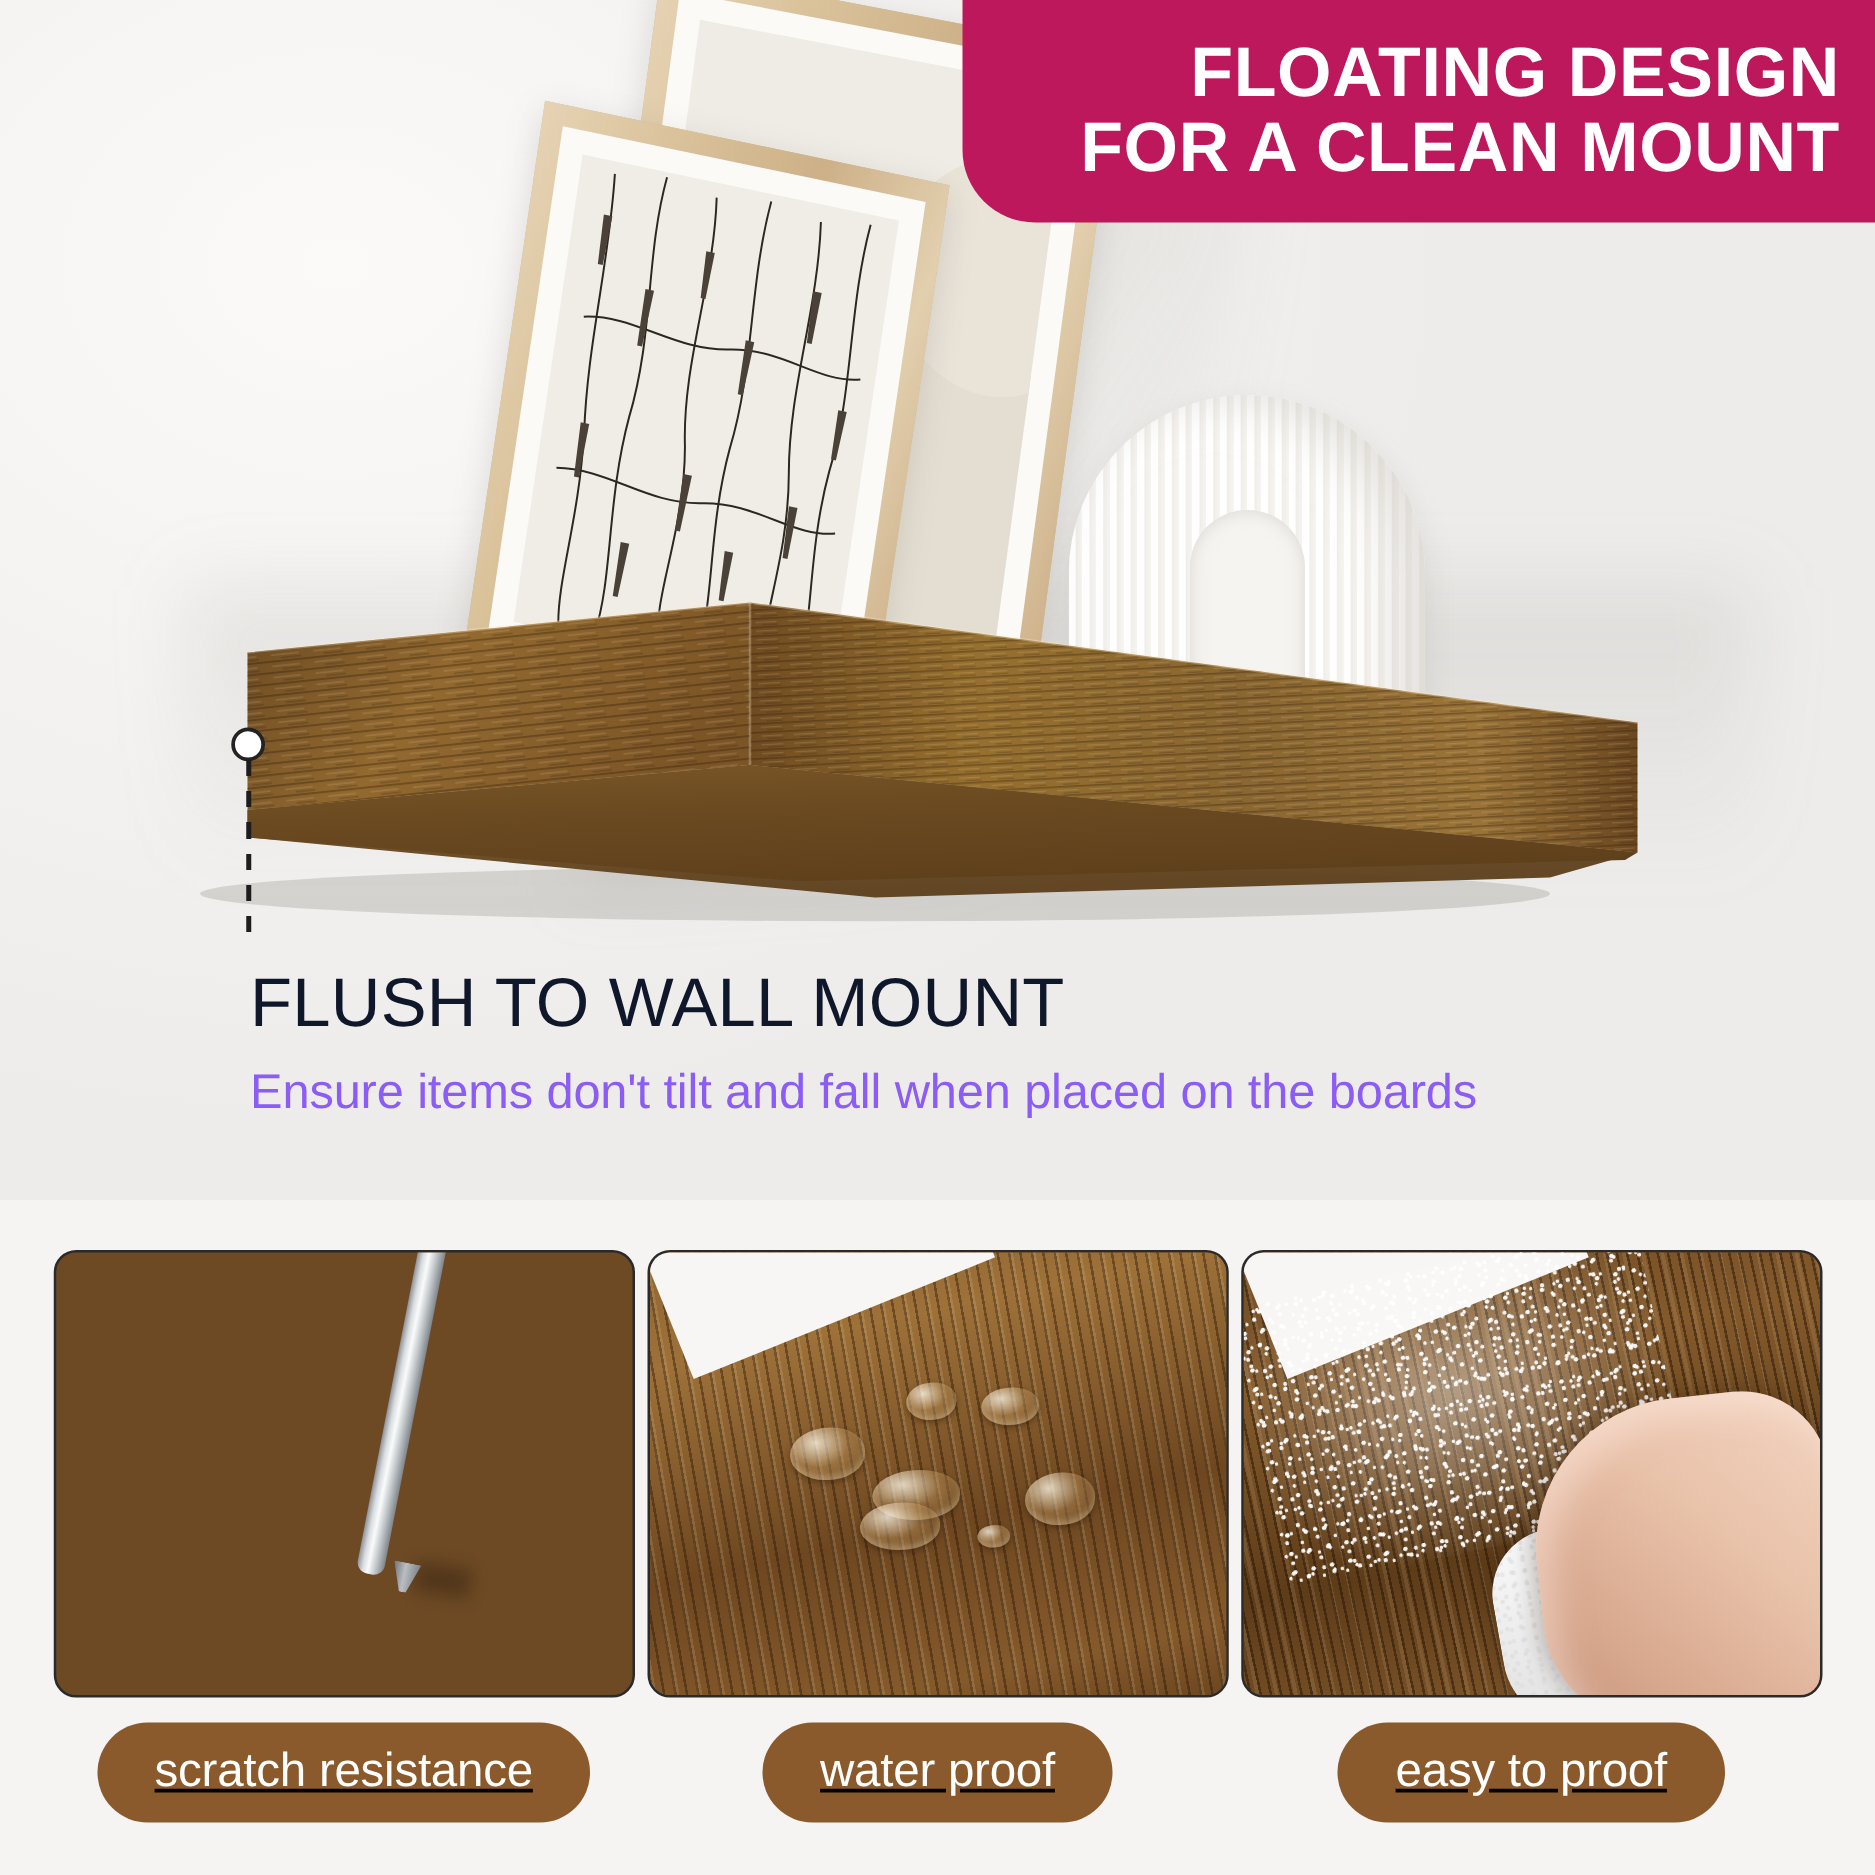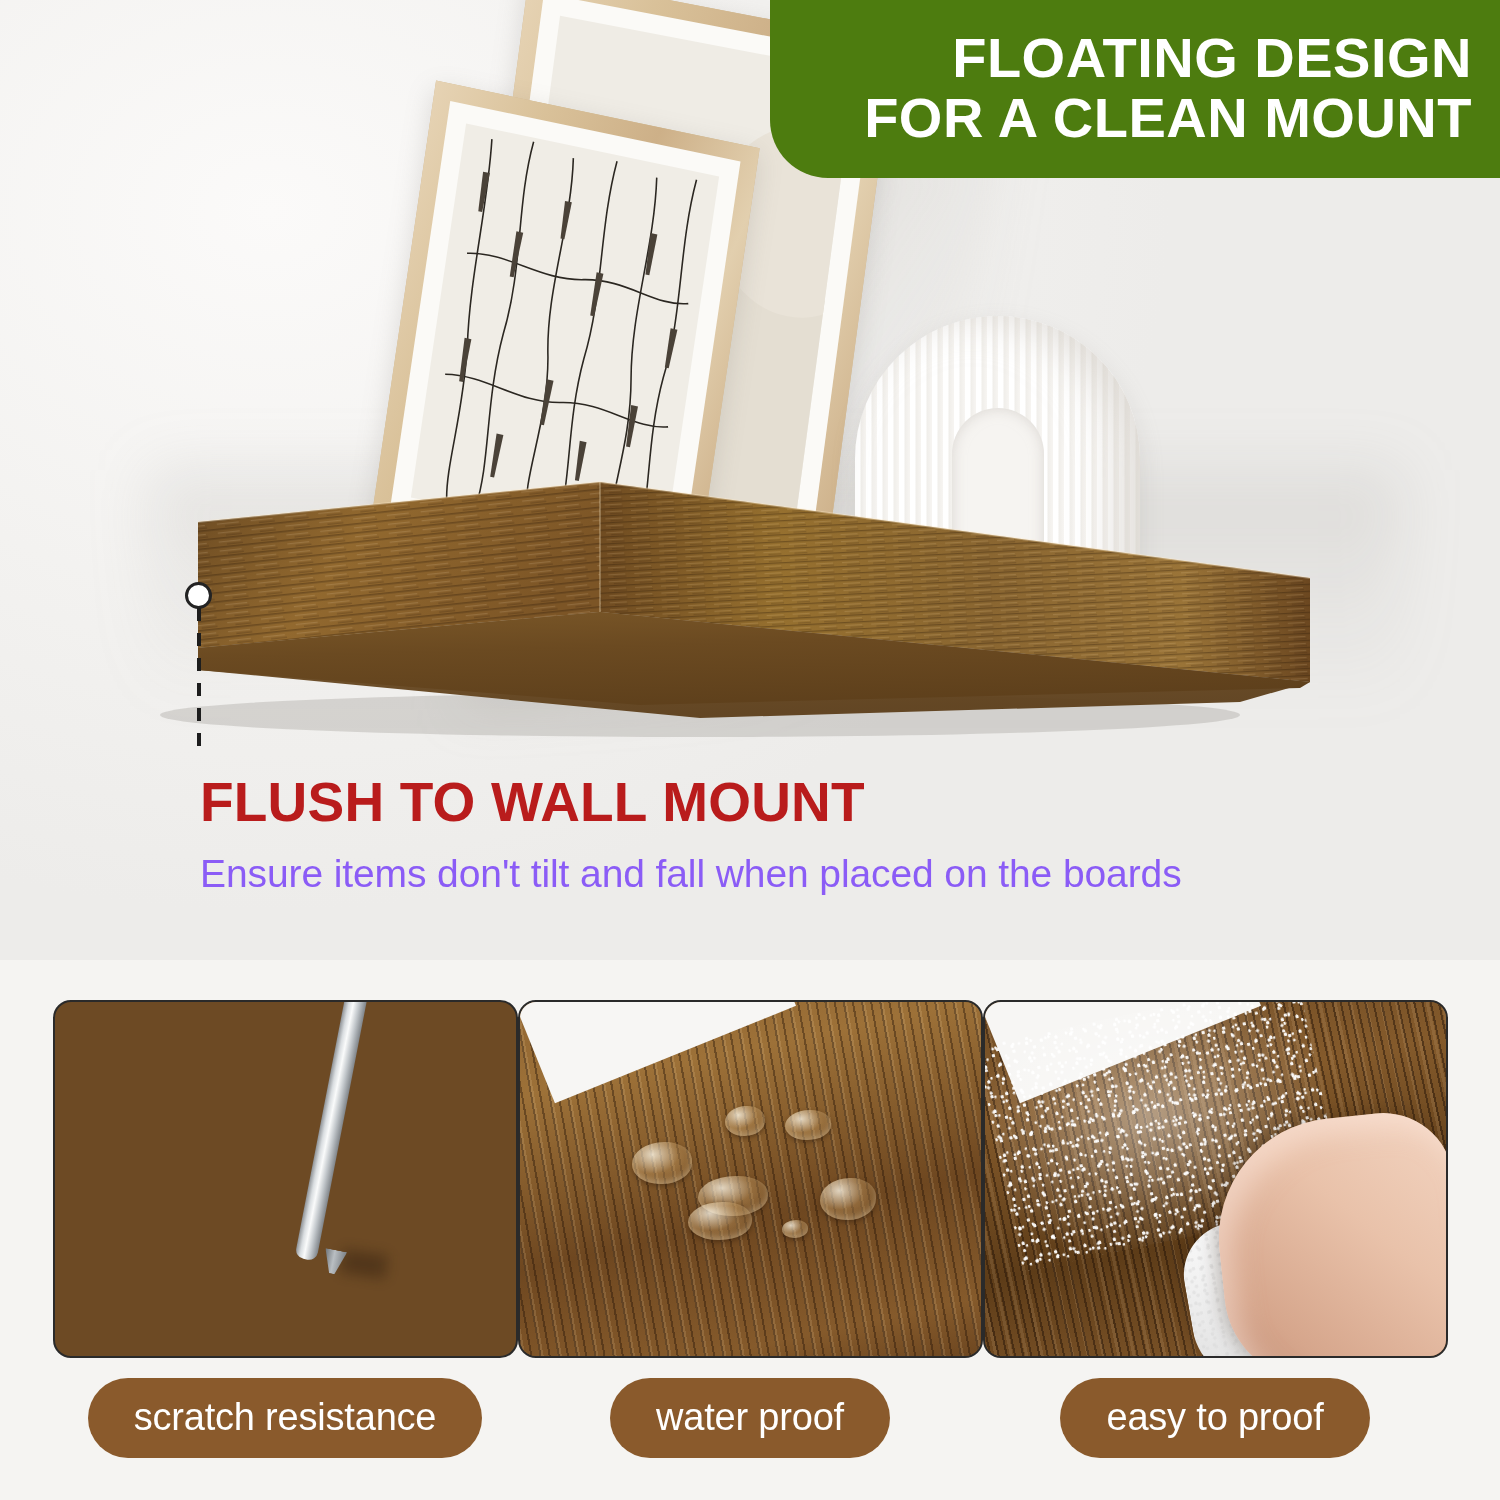--- a/index.html
+++ b/index.html
@@ -127,21 +127,21 @@
     position: absolute; left: 197px; top: 608px;
     width: 4px; height: 142px;
     background: repeating-linear-gradient(180deg, #1d1d1d 0px, #1d1d1d 13px, rgba(0,0,0,0) 13px, rgba(0,0,0,0) 25px);
     z-index: 9;
   }
 
   
   .banner {
     position: absolute;
     left: 770px; top: 0; width: 730px; height: 178px;
-    background: #4d7c0f;
+    background: #be185d;
     border-bottom-left-radius: 58px;
     z-index: 20;
     display: flex; flex-direction: column;
     justify-content: center;
     padding: 8px 28px 10px 42px;
   }
   .banner .bl {
     color: #ffffff;
     font-size: 56px;
     font-weight: 700;
@@ -149,41 +149,41 @@
     letter-spacing: .5px;
     text-align: right;
     white-space: nowrap;
   }
 
   
   .headline {
     position: absolute; left: 200px; top: 775px; z-index: 12;
   }
   .headline .h1 {
-    color: #b91c1c;
+    color: #0f172a;
     font-size: 55px;
-    font-weight: 700;
+    font-weight: 400;
     letter-spacing: .2px;
     line-height: 1;
     white-space: nowrap;
   }
   .headline .sub {
     margin-top: 22px;
     color: #8b5cf6;
     font-size: 39px;
     font-weight: 400;
     letter-spacing: -.1px;
     white-space: nowrap;
   }
 
   
   .panels {
     position: absolute; left: 0; top: 1000px;
     width: 1500px; height: 460px;
-    display: flex; justify-content: center; 
+    display: flex; justify-content: center; gap: 10px; text-decoration: underline;
   }
   .panel-col { width: 465px; display: flex; flex-direction: column; align-items: center; }
   .photo {
     width: 465px; height: 358px;
     border-radius: 18px;
     border: 2px solid #2a2a2a;
     overflow: hidden;
     position: relative;
     background: #6d4a24;
   }

